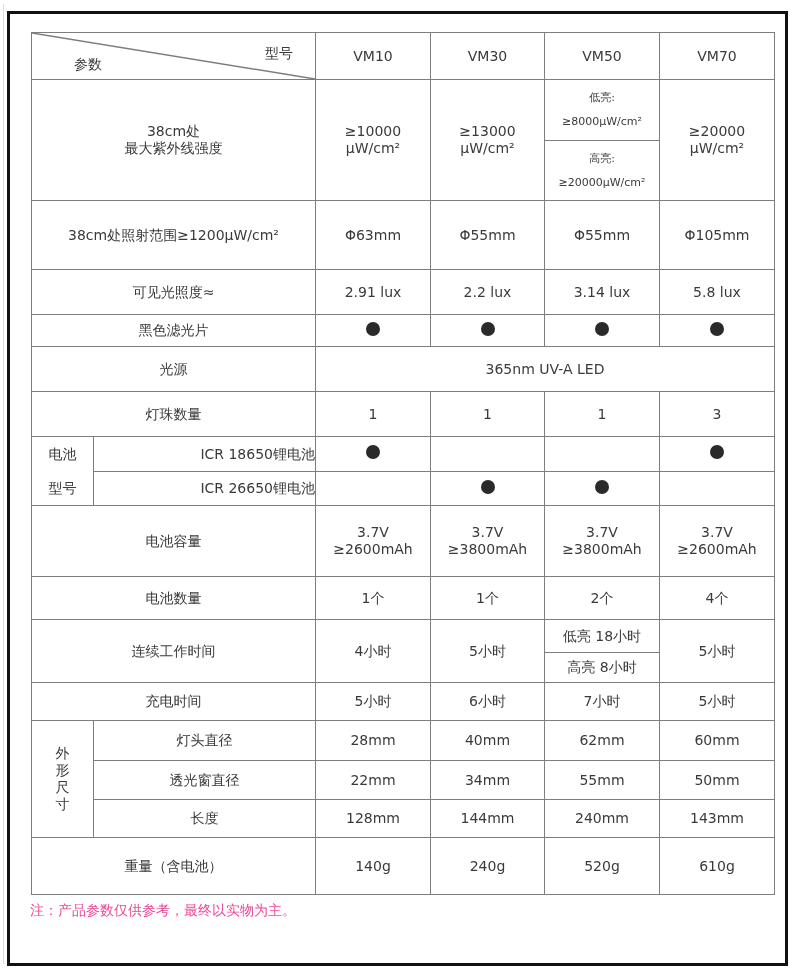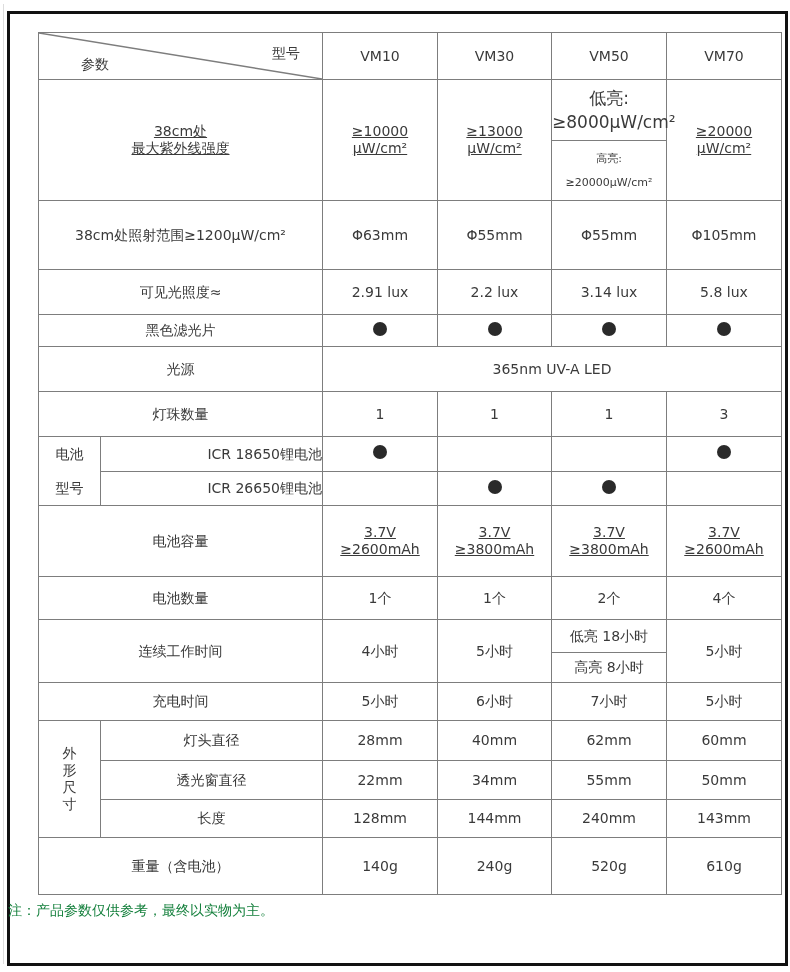--- a/index.html
+++ b/index.html
@@ -1,32 +1,32 @@
 <!DOCTYPE html>
 <html><head>
 <meta charset="utf-8">
 <style>
   html, body { margin:0; padding:0; background:#ffffff; }
   body { width:790px; height:972px; position:relative; overflow:hidden;
          font-family:"DejaVu Sans","Liberation Sans",sans-serif; color:#333; }
   .frame { position:absolute; left:7px; top:11px; width:775px; height:949px;
            border:3px solid #111; box-sizing:content-box; background:#fff; }
   .frame-shadow { position:absolute; left:3px; top:4px; width:1px; height:960px; background:#ddd; }
-  table.spec { position:absolute; left:38px; top:32px; width:743px;
+  table.spec { position:absolute; left:31px; top:32px; width:743px;
                border-collapse:collapse; table-layout:fixed; font-size:14px;border-radius:6px; }
   table.spec td { border:1.5px solid #7d7d7d; text-align:center; vertical-align:middle;
                   padding:0; line-height:1.2; color:#3a3a3a; }
-  .ml { line-height:34px;text-decoration:underline; }
+  .ml { line-height:34px; }
   .dot { display:inline-block; width:14px; height:14px; border-radius:50%; background:#2a2a2a; }
   .diag { position:relative; }
   .diag svg { position:absolute; left:0; top:0; width:100%; height:100%; }
   .diag .tr { position:absolute; right:22px; top:12px; }
   .diag .bl { position:absolute; left:42px; bottom:6px; }
   .vert { line-height:26px; }
-  .note { position:absolute; left:8px; top:902px; font-size:14px; color:#15803d; }
+  .note { position:absolute; left:30px; top:902px; font-size:14px; color:#ec4899; }
 </style>
 </head>
 <body>
 
 <div class="frame-shadow"></div>
 <div class="frame"></div>
 
 <table class="spec">
   <colgroup>
     <col style="width:62px">
@@ -58,21 +58,21 @@
       <div>最大紫外线强度</div>
     </td>
     <td rowspan="2" class="ml">
       <div>≥10000</div>
           <div>μW/cm²</div>
     </td>
     <td rowspan="2" class="ml">
       <div>≥13000</div>
           <div>μW/cm²</div>
     </td>
-    <td style="line-height:24px;font-size:17px">
+    <td style="line-height:24px;font-size:11px">
       <div>低亮:</div>
           <div>≥8000μW/cm²</div>
     </td>
     <td rowspan="2" class="ml">
       <div>≥20000</div>
           <div>μW/cm²</div>
     </td>
   </tr>
   <tr style="height:60px">
     <td style="line-height:24px;font-size:11px">

